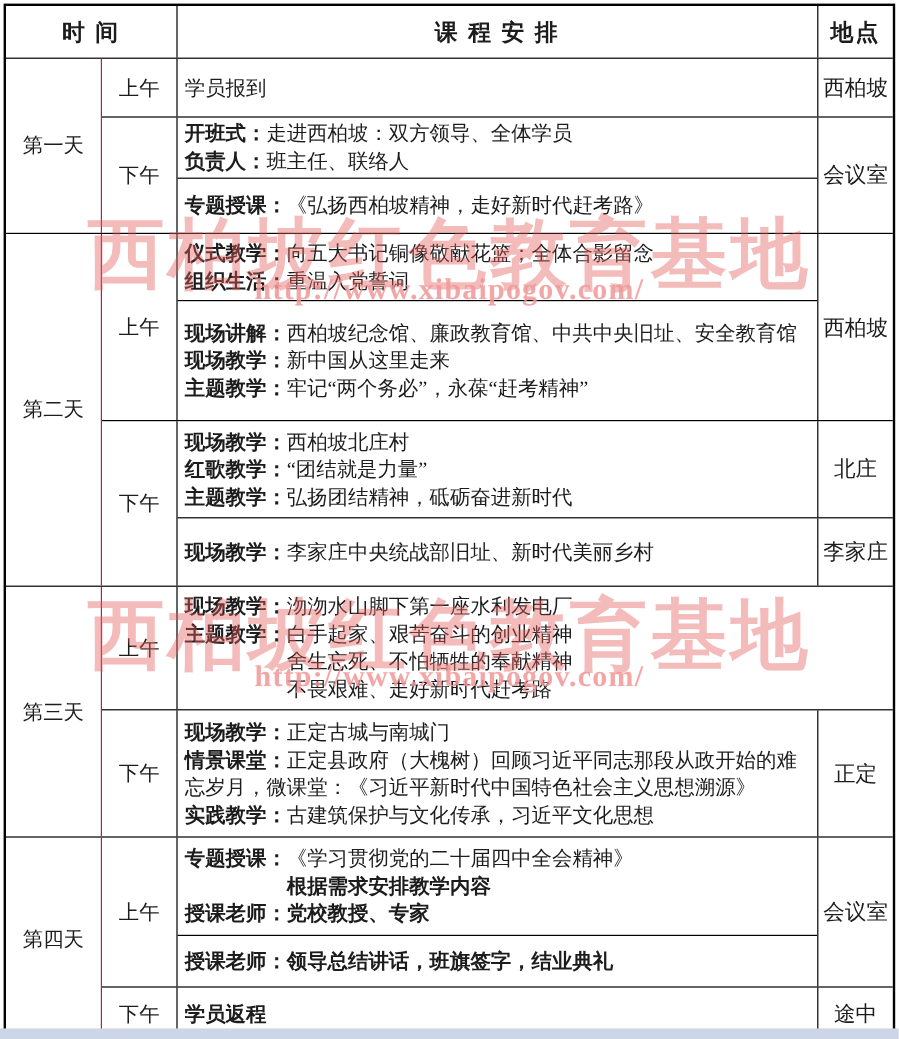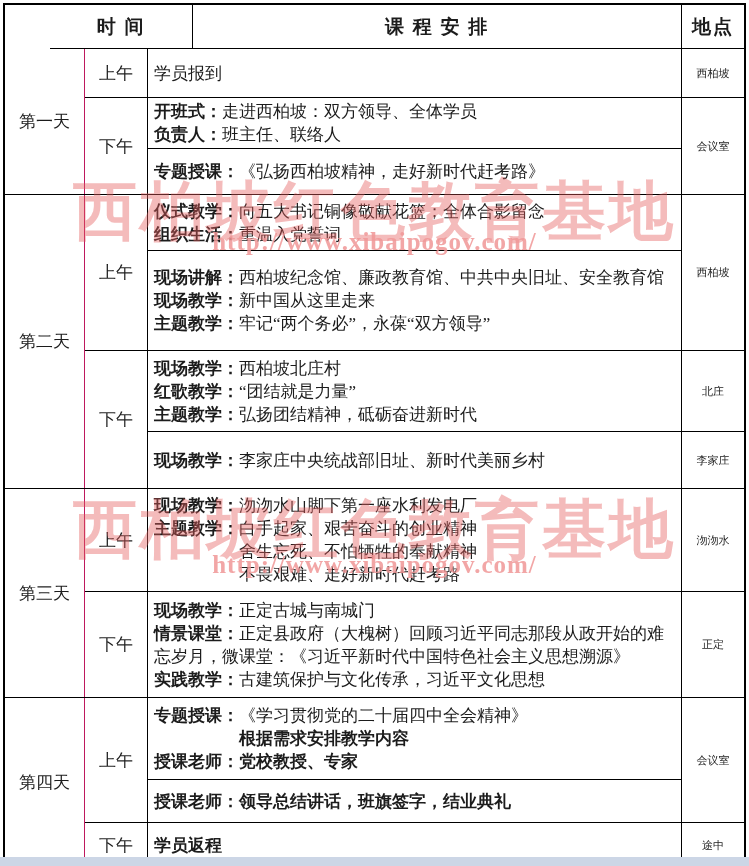--- a/index.html
+++ b/index.html
@@ -4,37 +4,37 @@
 <style>
   html,body{margin:0;padding:0;}
   body{
     width:749px;height:866px;background:#ffffff;position:relative;overflow:hidden;
     font-family:"Liberation Serif","DejaVu Serif",serif;color:#1c1c1c;
   }
   .table{
     position:absolute;left:3px;top:3px;width:743px;
     border:2px solid #000;box-sizing:border-box;background:transparent;
   }
-  .hdr{display:flex;border-bottom:1px solid #000;font-weight:700;font-size:19px;margin-left:45px;}
+  .hdr{display:flex;border-bottom:1px solid #000;font-weight:700;font-size:19px;}
   .hdr .cell{display:flex;align-items:center;justify-content:center;min-height:43px;letter-spacing:2px;}
   .hdr-time{width:142px;border-right:1px solid #000;}
   .hdr-course{flex:1;}
   .hdr-loc{width:62px;border-left:1px solid #000;}
 
   .day-group{display:flex;border-bottom:1px solid #000;}
   .day-cell{width:79px;border-right:1px solid #be185d;display:flex;align-items:center;justify-content:center;font-size:17px;font-family:Liberation Mono, monospace;}
   .sessions{flex:1;display:flex;flex-direction:column;}
   .session{display:flex;}
   .session + .session{border-top:1px solid #000;}
   .time-cell{width:62px;border-right:1px solid #000;display:flex;align-items:center;justify-content:center;font-size:17px;}
   .session-main{flex:1;display:flex;flex-direction:column;}
   .block{display:flex;}
   .session-main > .block + .block{border-top:1px solid #000;}
   .content{flex:1;display:flex;flex-direction:column;justify-content:center;padding:2px 4px 2px 6px;font-size:17px;line-height:23px;}
-  .loc-cell{width:62px;border-left:1px solid #000;display:flex;align-items:center;justify-content:center;font-size:11px;text-align:center;}
+  .loc-cell{width:62px;border-left:1px solid #000;display:flex;align-items:center;justify-content:center;font-size:18px;text-align:center;}
   .line{white-space:normal;}
   .lbl{font-weight:700;}
   .indent{padding-left:85px;}
   .bold-line{font-weight:700;}.mh44{min-height:44px}.mh45{min-height:45px}.mh41{min-height:41px}
   .mh51{min-height:51px}.mh95{min-height:95px}.mh76{min-height:76px}.mh52{min-height:52px}
   .mh98{min-height:98px}.mh101{min-height:101px}.mh77{min-height:77px}.mh38{min-height:38px}
   .mh40{min-height:40px}
 
   .wm{position:absolute;left:0;width:749px;text-align:center;pointer-events:none;z-index:5;}
   .wm-big{
@@ -106,21 +106,21 @@
           <div class="block">
             <div class="content mh51">
               <div class="line"><span class="lbl">仪式教学：</span><span class="txt">向五大书记铜像敬献花篮；全体合影留念</span></div>
               <div class="line"><span class="lbl">组织生活：</span><span class="txt">重温入党誓词</span></div>
             </div>
           </div>
           <div class="block">
             <div class="content mh95">
               <div class="line"><span class="lbl">现场讲解：</span><span class="txt">西柏坡纪念馆、廉政教育馆、中共中央旧址、安全教育馆</span></div>
               <div class="line"><span class="lbl">现场教学：</span><span class="txt">新中国从这里走来</span></div>
-              <div class="line"><span class="lbl">主题教学：</span><span class="txt">牢记“两个务必”，永葆“双方领导”</span></div>
+              <div class="line"><span class="lbl">主题教学：</span><span class="txt">牢记“两个务必”，永葆“赶考精神”</span></div>
             </div>
           </div>
         </div>
         <div class="loc-cell">西柏坡</div>
       </div>
       <div class="session">
         <div class="time-cell">下午</div>
         <div class="session-main">
           <div class="block">
             <div class="content mh76">
@@ -149,21 +149,20 @@
         <div class="session-main">
           <div class="block">
             <div class="content mh98">
               <div class="line"><span class="lbl">现场教学：</span><span class="txt">沕沕水山脚下第一座水利发电厂</span></div>
               <div class="line"><span class="lbl">主题教学：</span><span class="txt">白手起家、艰苦奋斗的创业精神</span></div>
               <div class="line indent"><span class="txt">舍生忘死、不怕牺牲的奉献精神</span></div>
               <div class="line indent"><span class="txt">不畏艰难、走好新时代赶考路</span></div>
             </div>
           </div>
         </div>
-        <div class="loc-cell">沕沕水</div>
       </div>
       <div class="session">
         <div class="time-cell">下午</div>
         <div class="session-main">
           <div class="block">
             <div class="content mh101">
               <div class="line"><span class="lbl">现场教学：</span><span class="txt">正定古城与南城门</span></div>
               <div class="line"><span class="lbl">情景课堂：</span><span class="txt">正定县政府（大槐树）回顾习近平同志那段从政开始的难忘岁月，微课堂：《习近平新时代中国特色社会主义思想溯源》</span></div>
               <div class="line"><span class="lbl">实践教学：</span><span class="txt">古建筑保护与文化传承，习近平文化思想</span></div>
             </div>

